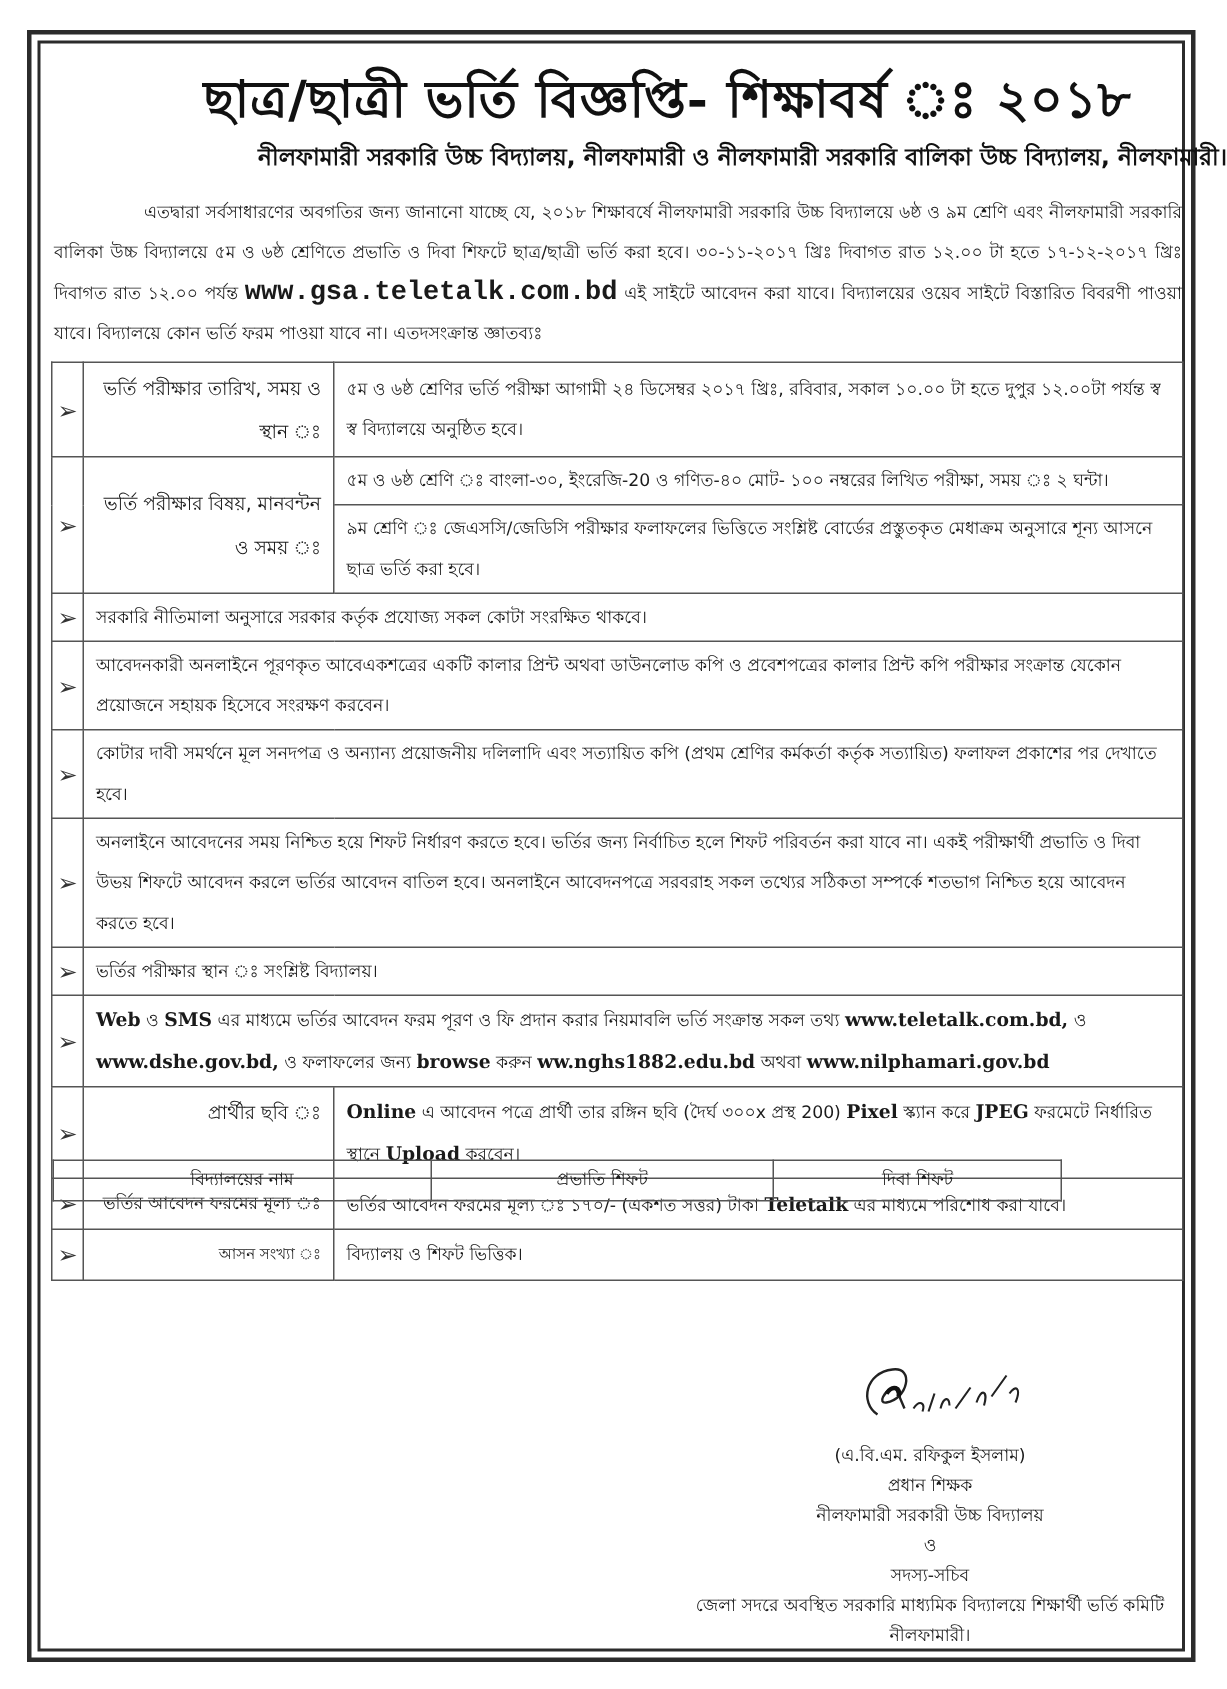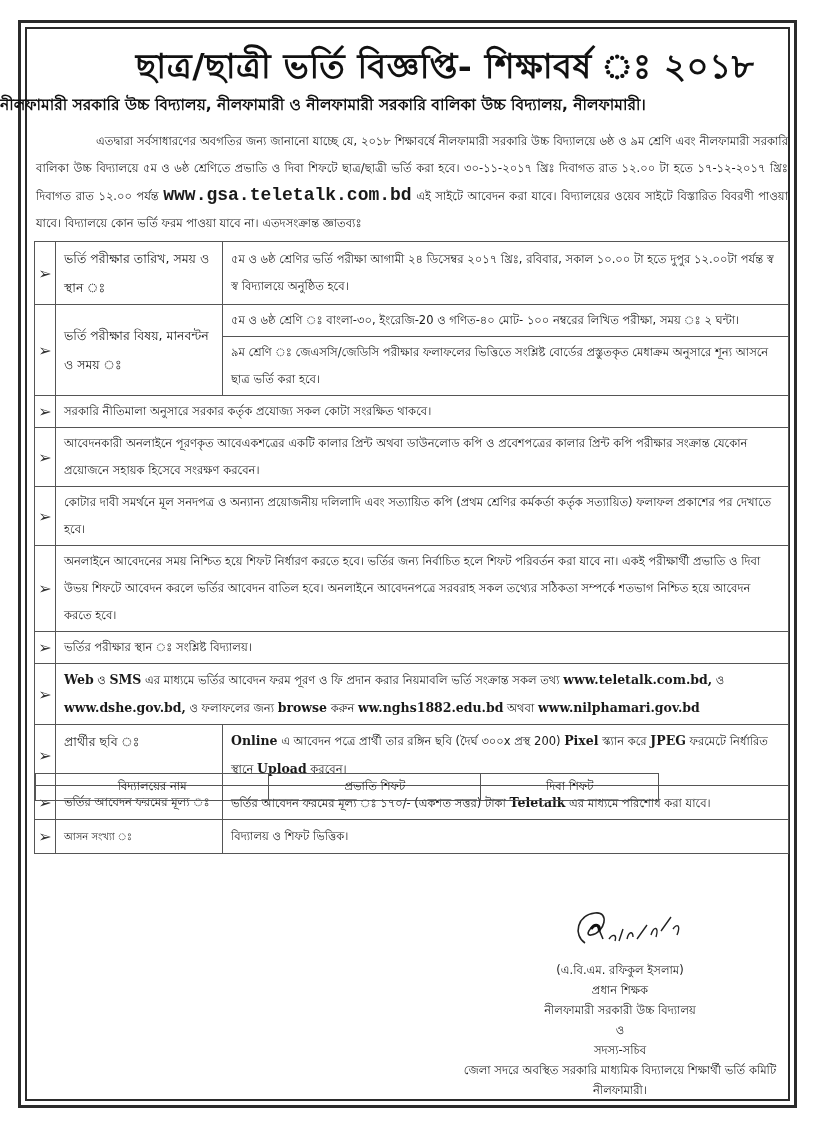--- a/index.html
+++ b/index.html
@@ -4,32 +4,32 @@
 <style>
   html, body { margin: 0; padding: 0; background: #ffffff; }
   body { width: 818px; height: 1126px; position: relative; overflow: hidden;
          font-family: "DejaVu Sans", sans-serif; color: #1a1a1a; }
   .outer-border { position: absolute; left: 18px; top: 20px; width: 779px; height: 1088px;
                   border: 3px solid #2b2b2b; box-sizing: border-box; }
   .inner-border { position: absolute; left: 25px; top: 27px; width: 765px; height: 1074px;
                   border: 2px solid #2b2b2b; box-sizing: border-box; }
   .title { position: absolute; left: 0; width: 818px; top: 40px; text-align: center;
            font-family: "DejaVu Serif", serif; font-size: 34px; font-weight: bold; letter-spacing: 0.5px; color: #111; margin-left: 36px; }
-  .subtitle { position: absolute; left: 0; width: 818px; top: 93px; text-align: left;
+  .subtitle { position: absolute; left: 0; width: 818px; top: 93px; text-align: right;
               font-size: 15.5px; font-weight: bold; color: #111; }
   .intro { position: absolute; left: 36px; width: 752px; top: 128px; font-size: 11.5px; line-height: 27px;
            text-indent: 60px; text-align: justify; }
   .intro .url { font-family: Liberation Mono, monospace; font-weight: bold; font-size: 18px; }
   table { border-collapse: collapse; position: absolute; }
   .info-table { left: 34px; top: 241px; width: 755px; }
   .info-table td { border: 1px solid #555; font-size: 11.5px; line-height: 27px; vertical-align: middle; padding: 2px 8px; }
   .info-table td.arrow { width: 20px; text-align: center; padding: 0; font-size: 16px; color: #333; }
-  .info-table td.label { width: 150px; font-size: 12.5px; line-height: 29px; }
+  .info-table td.label { width: 150px; font-size: 12.5px; line-height: 29px; text-align: right; }
   .info-table .latin { font-family: "DejaVu Serif", serif; font-weight: bold; font-size: 12.5px; }
-  .seat-table { left: 35px; top: 773px; width: 624px; }
+  .seat-table { left: 35px; top: 773px; width: 673px; }
   .seat-table th, .seat-table td { border: 1px solid #555; font-size: 11.5px; font-weight: normal; padding: 3px 10px; }
   .seat-table th { text-align: center; height: 20px; }
   .seat-table td.school { font-size: 13px; width: 254px; }
   .seat-table td.shift { width: 214px; line-height: 24px; }
   .signature { position: absolute; left: 555px; top: 905px; width: 160px; height: 50px; }
   .sign-block { position: absolute; left: 420px; width: 400px; top: 960px; text-align: center; font-size: 11.5px; line-height: 20px; }
 </style>
 </head>
 <body>
 

